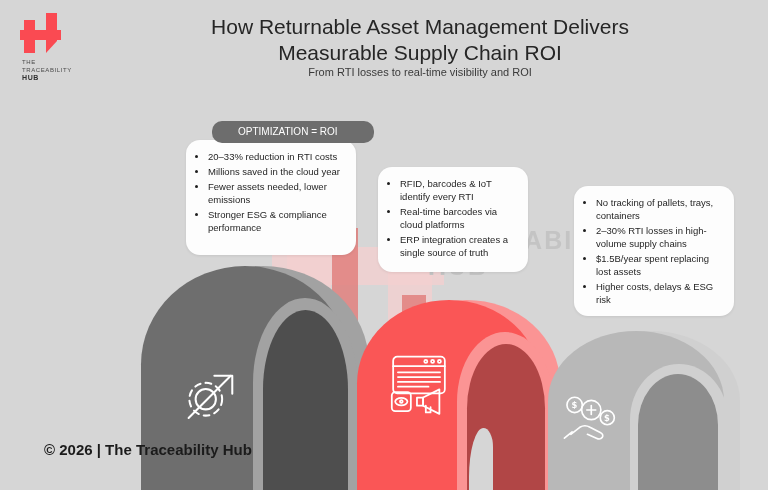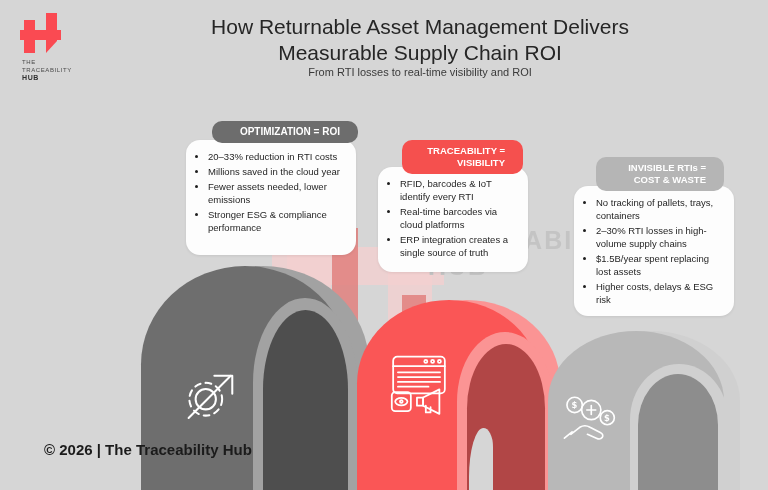--- a/index.html
+++ b/index.html
@@ -55,22 +55,22 @@
   
   .arch3{left:548px;top:331px;width:192px;height:159px;}
   .arch3 .a-side{left:14px;right:0;background:#d0d0d0;}
   .arch3 .a-face{left:0;width:176px;background:#b8b8b8;}
   .arch3 .a-rim{left:82px;width:98px;height:126px;background:#d0d0d0;}
   .arch3 .a-hole{left:90px;width:80px;height:116px;background:#8d8d8d;}
   .arch3 .a-icon{left:10px;top:56px;}
   
   .card{position:absolute;background:#fdfdfd;border-radius:14px;z-index:3;
         box-shadow:0 1px 3px rgba(0,0,0,.08);}
-  .pill{position:absolute;color:#fff;border-radius:10px;text-align:right;
-        font-weight:700;padding:5px 18px;line-height:12px;z-index:4;}
+  .pill{position:absolute;color:#fff;border-radius:10px;text-align:left;
+        font-weight:400;padding:5px 26px;line-height:12px;z-index:4;}
   .card ul{margin:0;padding:10px 10px 8px 22px;}
   .card li{font-size:9.5px;line-height:13px;color:#1f1f1f;font-weight:500;margin-bottom:2px;}
   .card1{left:186px;top:140px;width:170px;height:115px;}
   .card1 .pill{left:26px;top:-19px;width:110px;background:#6d6d6d;font-size:10px;}
   .card2{left:378px;top:167px;width:150px;height:105px;}
   .card2 .pill{left:24px;top:-27px;width:85px;background:#f5504e;font-size:9.5px;}
   .card3{left:574px;top:186px;width:160px;height:130px;}
   .card3 .pill{left:22px;top:-29px;width:92px;background:#b5b5b5;font-size:9.5px;}
   
   .footer{position:absolute;left:44px;top:441px;font-size:15px;font-weight:600;color:#1b1b1b;z-index:5;}
@@ -188,30 +188,28 @@
     <div class="pill">OPTIMIZATION = ROI</div>
     <ul>
       <li>20–33% reduction in RTI costs</li>
       <li>Millions saved in the cloud year</li>
       <li>Fewer assets needed, lower emissions</li>
       <li>Stronger ESG &amp; compliance performance</li>
     </ul>
   </div>
 
   <div class="card card2">
-    <div class="pill">TRACEABILITY = VISIBILITY</div>
     <ul>
       <li>RFID, barcodes &amp; IoT identify every RTI</li>
       <li>Real-time barcodes via cloud platforms</li>
       <li>ERP integration creates a single source of truth</li>
     </ul>
   </div>
 
   <div class="card card3">
-    <div class="pill">INVISIBLE RTIs = COST &amp; WASTE</div>
     <ul>
       <li>No tracking of pallets, trays, containers</li>
       <li>2–30% RTI losses in high-volume supply chains</li>
       <li>$1.5B/year spent replacing lost assets</li>
       <li>Higher costs, delays &amp; ESG risk</li>
     </ul>
   </div>
 
   <div class="footer">© 2026 | The Traceability Hub</div>
 

